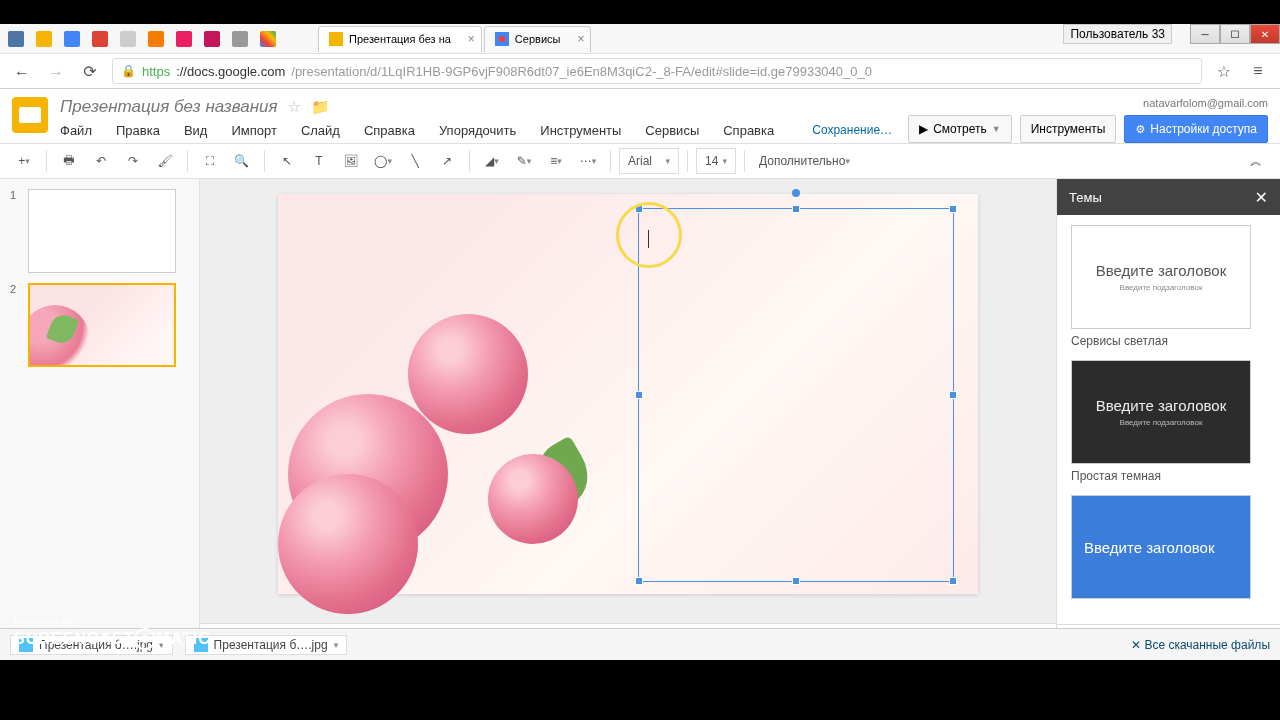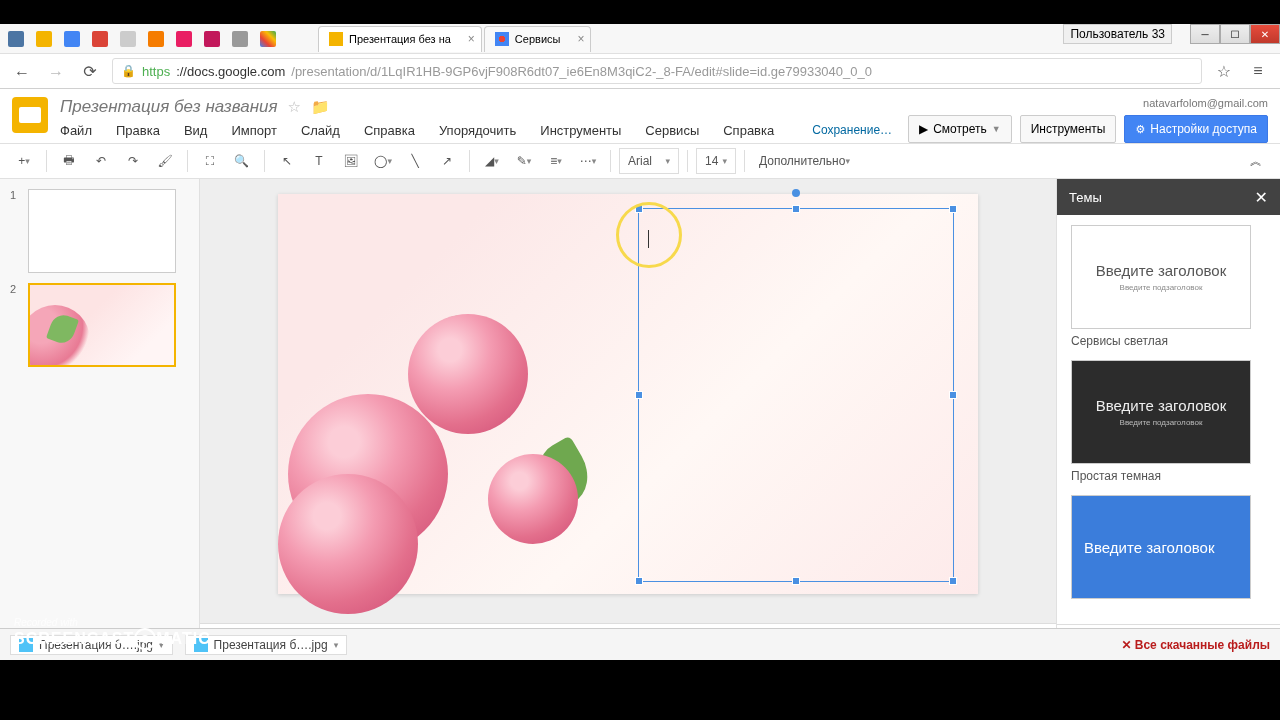--- a/index.html
+++ b/index.html
@@ -101,21 +101,21 @@
 
 .watermark { position: absolute; left: 14px; bottom: 70px; color: #fff; font-family: Arial; }
 .wm-small { font-size: 10px; font-style: italic; opacity: 0.8; }
 .wm-big { font-size: 16px; font-weight: bold; letter-spacing: 1px; display: flex; align-items: center; gap: 0; }
 .wm-circle { width: 22px; height: 22px; border: 2px solid #fff; border-radius: 50%; display: inline-flex; align-items: center; justify-content: center; }
 .wm-dot { width: 8px; height: 8px; background: #fff; border-radius: 50%; }
 
 .download-bar { position: absolute; bottom: 60px; left: 0; right: 0; height: 32px; background: #f5f5f5; border-top: 1px solid #ccc; display: flex; align-items: center; padding: 0 10px; gap: 12px; font-size: 12px; color: #444; }
 .dl-item { display: flex; align-items: center; gap: 6px; padding: 2px 8px; border: 1px solid #ddd; background: #fff; }
 .dl-icon { width: 14px; height: 14px; background: #4fc3f7; }
-.dl-right { margin-left: auto; color: #b91c1c; font-weight: bold; }
+.dl-right { margin-left: auto; color: #0c4a6e; }
 </style>
 </head>
 <body>
 
 <div class="letterbox-top"></div>
 
 <div class="browser-chrome">
   <div class="window-controls">
     <div class="win-ctrl">─</div>
     <div class="win-ctrl">☐</div>

